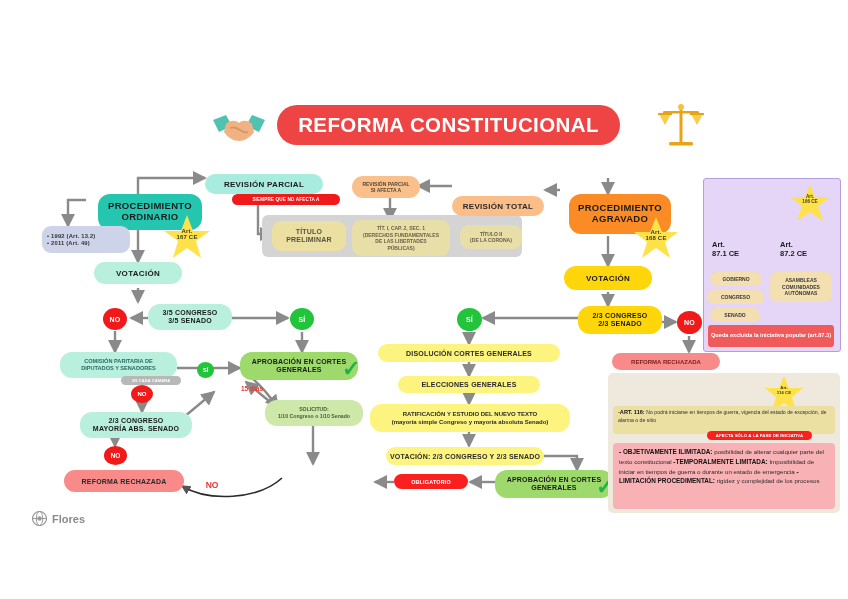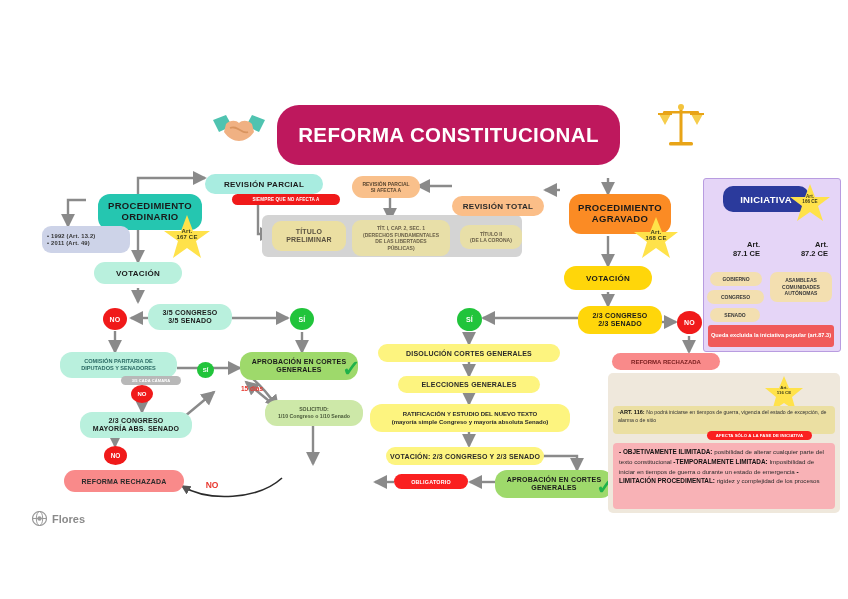--- a/index.html
+++ b/index.html
@@ -9,21 +9,21 @@
     font-family:"Liberation Sans", sans-serif;
     overflow:hidden;
     position:relative;
   }
   #canvas{position:absolute;left:0;top:0;width:848px;height:599px;}
   .node{position:absolute;box-sizing:border-box;display:flex;align-items:center;justify-content:center;text-align:center;}
   .lbl{line-height:1.12;}
 
   
   #meta{position:absolute;left:60px;top:104px;font-size:10.5px;color:#3a3a3a;line-height:1.45;letter-spacing:.2px;white-space:pre-line;}
-  #title-pill{position:absolute;left:277px;top:105px;width:343px;height:60px;background:#be185d;border-radius:22px;
+  #title-pill{position:absolute;left:277px;top:105px;width:343px;height:40px;background:#ef4444;border-radius:22px;
     color:#fff;font-size:20.5px;font-weight:700;letter-spacing:.4px;display:flex;align-items:center;justify-content:center;}
   #handshake{position:absolute;left:210px;top:106px;width:58px;height:44px;}
   #scales{position:absolute;left:655px;top:100px;width:52px;height:52px;}
 
   
   .pill{border-radius:12px;}
   .round{border-radius:50%;}
   .soft{border-radius:9px;}
 
   .teal{background:#25c6b0;color:#1a1a1a;}
@@ -65,21 +65,21 @@
   #afecta{position:absolute;left:707px;top:431px;width:105px;height:9px;background:#fa2020;border-radius:5px;color:#fff;
      display:flex;align-items:center;justify-content:center;font-size:4.3px;font-weight:700;letter-spacing:.1px;}
   #limites-body{position:absolute;left:613px;top:443px;width:222px;height:66px;background:#f8b2b6;border-radius:4px;padding:4px 6px;box-sizing:border-box;
      font-size:6.2px;color:#2a2a2a;line-height:1.42;}
   #limites-body b{font-size:6.4px;color:#111;}
 
   
   #ini-panel{position:absolute;left:703px;top:178px;width:136px;height:172px;background:#e5d5f7;border:1px solid #b89ce0;border-radius:3px;}
   #ini-head{position:absolute;left:723px;top:186px;width:86px;height:26px;background:#2b3a9c;border-radius:10px;color:#fff;
      display:flex;align-items:center;justify-content:center;font-size:9.5px;font-weight:700;letter-spacing:.3px;}
-  .art-lbl{position:absolute;font-size:7.5px;font-weight:700;color:#1a1a1a;text-align:right;line-height:1.25;}
+  .art-lbl{position:absolute;font-size:7.5px;font-weight:700;color:#1a1a1a;text-align:left;line-height:1.25;}
   #excl{position:absolute;left:708px;top:325px;width:126px;height:22px;background:#f05a5a;border-radius:3px;color:#fff;
      display:flex;align-items:center;justify-content:center;text-align:center;font-size:5.6px;font-weight:700;line-height:1.3;padding:0 3px;box-sizing:border-box;}
 
   #prezi{position:absolute;left:32px;top:511px;display:flex;align-items:center;gap:5px;color:#8a8a8a;font-size:11px;font-weight:700;}
   #prezi svg{display:block;}
 </style>
 </head>
 <body>
 
 <div id="canvas">
@@ -323,21 +323,20 @@
     <span class="txt-s lbl" style="white-space:pre-line;">APROBACIÓN EN CORTES
 GENERALES</span>
   </div>
   <div class="checkmark" style="left:596px;top:476px;font-size:22px;">✓</div>
 
   <div class="node pill redbadge" style="left:394px;top:474px;width:74px;height:15px;border-radius:8px;">
     <span style="font-size:5.4px;font-weight:700;letter-spacing:.2px;">OBLIGATORIO</span>
   </div>
 
   <div id="ini-panel"></div>
-  <div id="ini-head">INICIATIVA</div>
   <div class="star" style="left:787px;top:183px;width:46px;height:40px;">
     <svg width="46" height="40" viewBox="0 0 46 40">
         <polygon points="23,1 28,14 43,14 31,23 36,38 23,29 10,38 15,23 3,14 18,14" fill="#ffe24a"></polygon>
       </svg>
     <span style="font-size:4.6px;font-weight:700;padding-top:12px;white-space:pre-line;">Art.
 166 CE</span>
   </div>
 
   <div class="art-lbl" style="left:712px;top:240px;width:48px;white-space:pre-line;">Art.
 87.1 CE</div>

